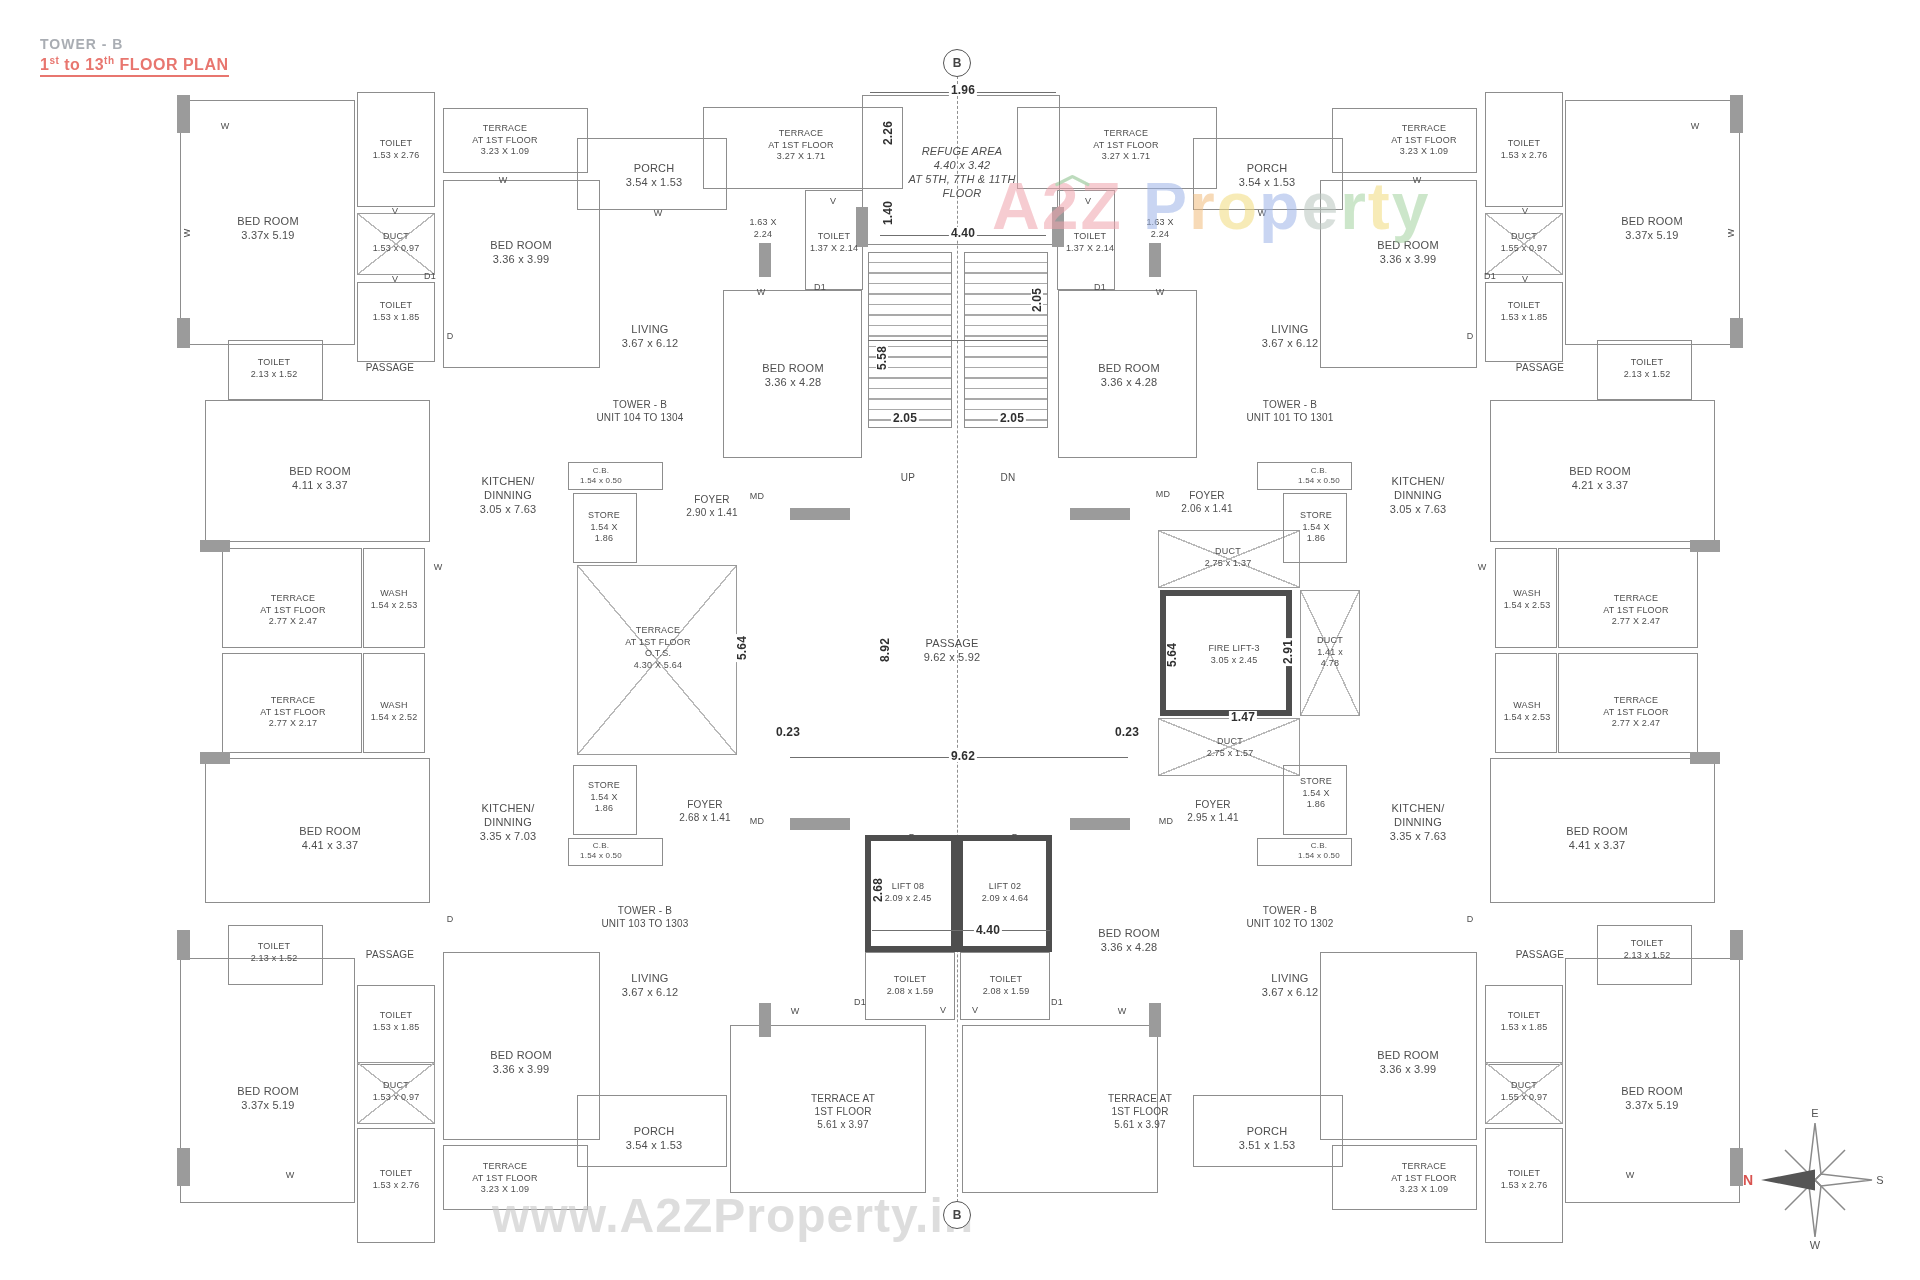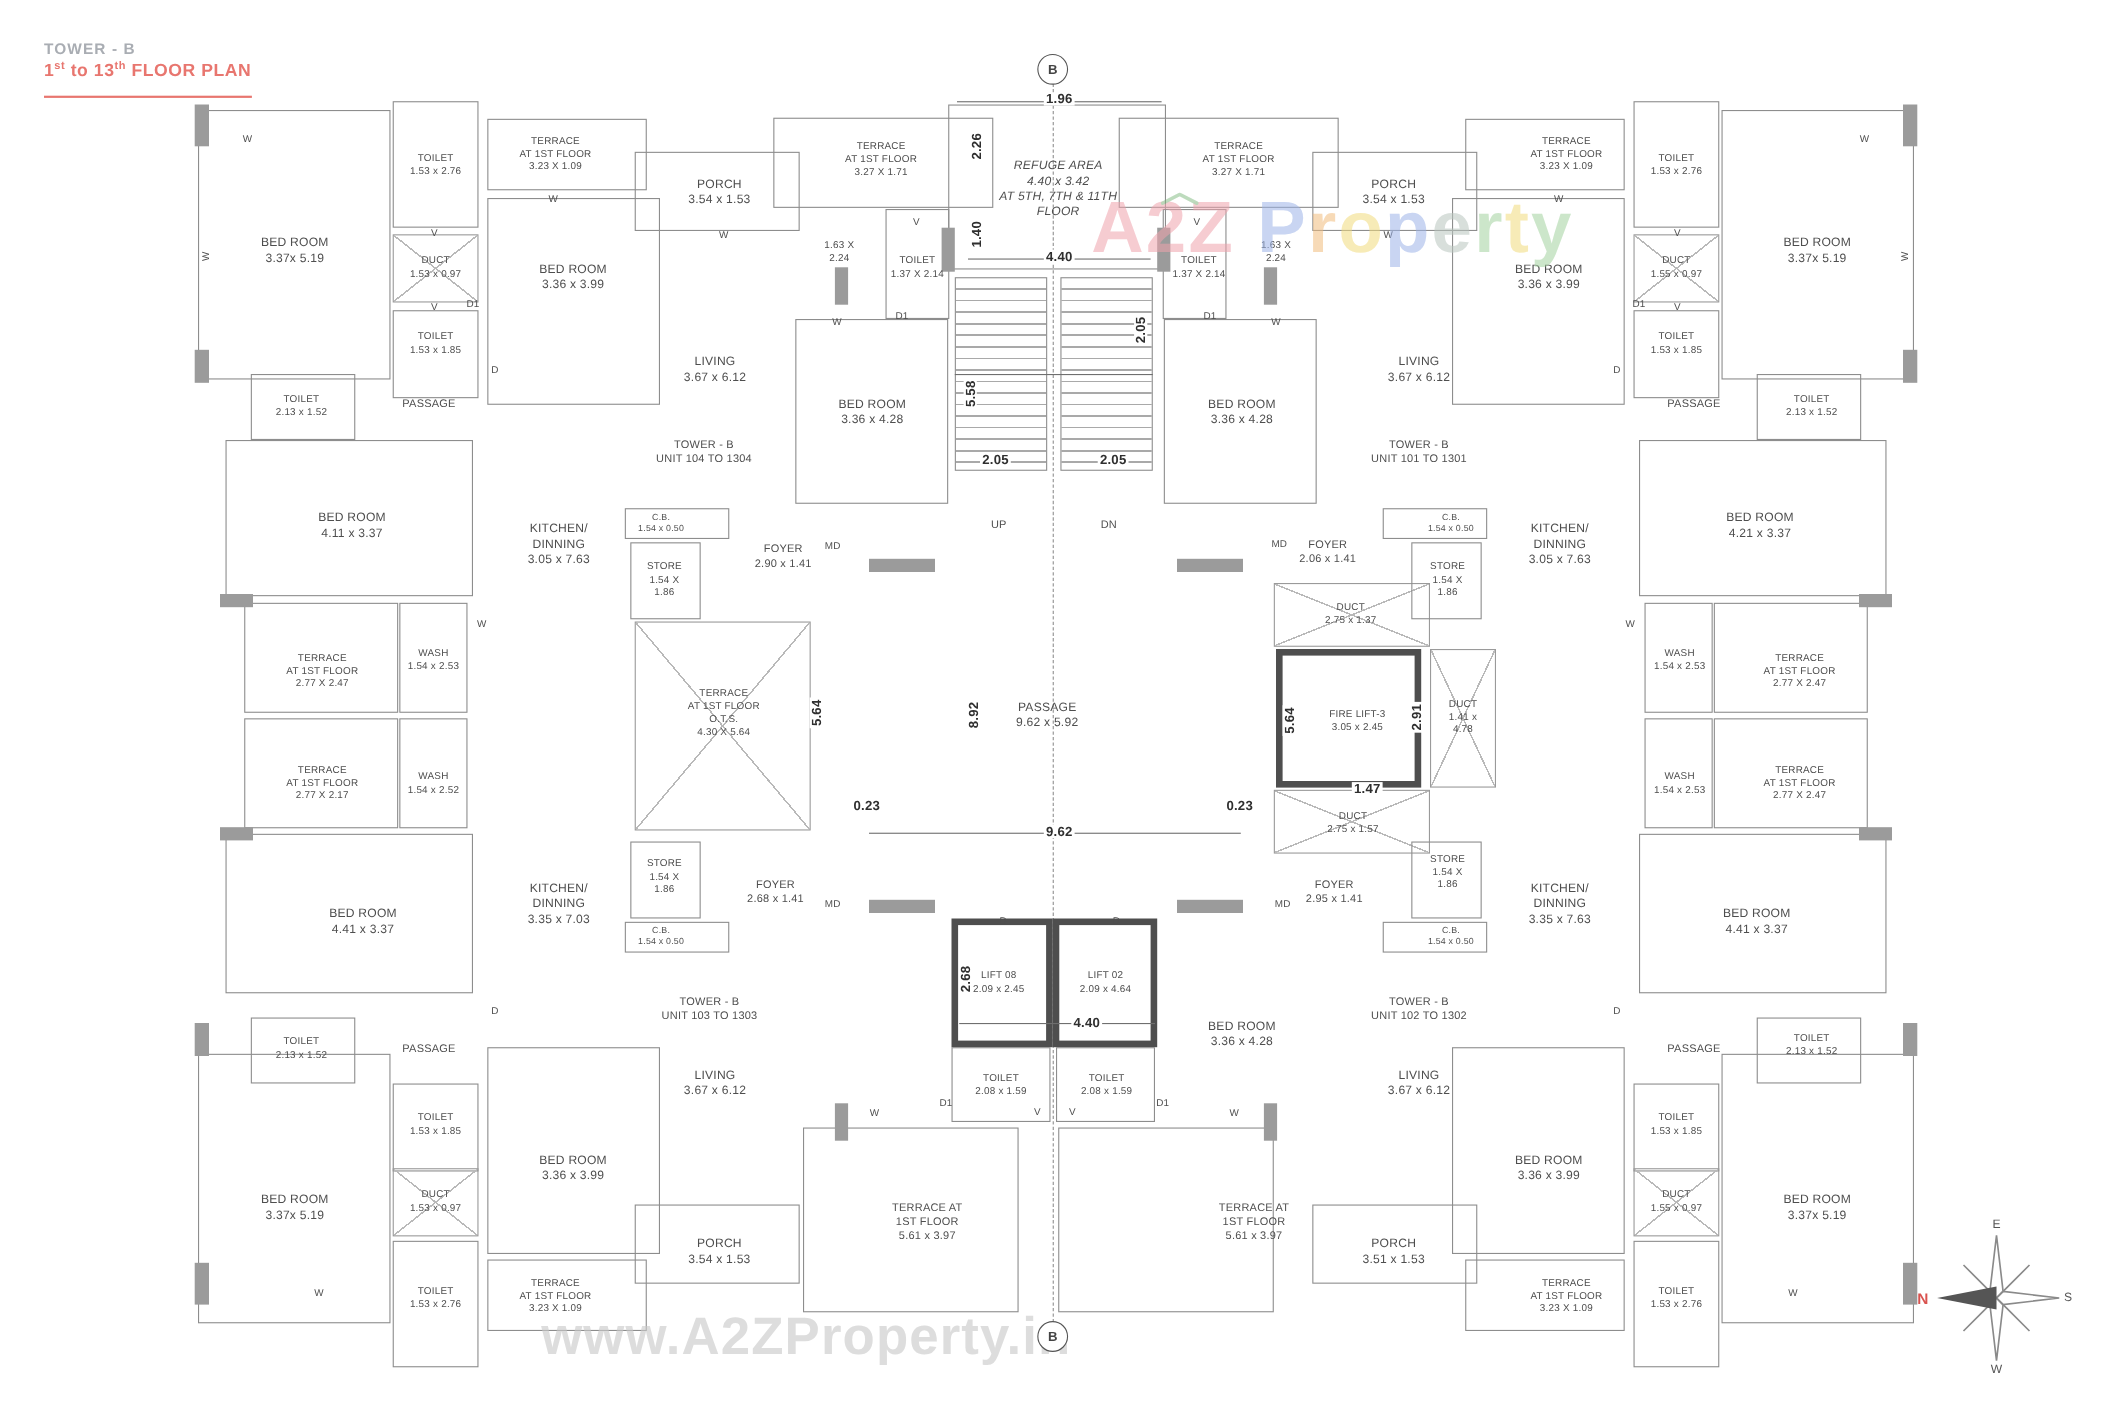--- a/index.html
+++ b/index.html
@@ -1,21 +1,21 @@
 <!DOCTYPE html>
 <html><head>
 <meta charset="utf-8">
 <style>
   html,body{margin:0;padding:0;background:#fff;}
   #plan{position:relative;width:1920px;height:1280px;background:#ffffff;overflow:hidden;
         font-family:"Liberation Sans", sans-serif;}
   .hdr{position:absolute;left:40px;top:36px;z-index:5;}
   .hdr .t1{color:#a9adb3;font-size:14px;letter-spacing:1px;font-weight:bold;}
   .hdr .t2{color:#e8766f;font-size:16px;font-weight:bold;letter-spacing:.5px;
-           border-bottom:2px solid #e8766f;padding-bottom:13px;display:inline-block;margin-top:3px;}
+           border-bottom:2px solid #e8766f;padding-bottom:1px;display:inline-block;margin-top:3px;}
   .hdr .t2 sup{font-size:10px;}
   .bx{position:absolute;box-sizing:border-box;z-index:1;}
   .bx.r{border:1.5px solid #8d8d8d;background:transparent;}
   .bx.d{border:1.5px solid #9a9a9a;
     background-image:
       linear-gradient(to top right, transparent calc(50% - .7px), #b9b9b9 calc(50% - .7px), #b9b9b9 calc(50% + .7px), transparent calc(50% + .7px)),
       linear-gradient(to bottom right, transparent calc(50% - .7px), #b9b9b9 calc(50% - .7px), #b9b9b9 calc(50% + .7px), transparent calc(50% + .7px));}
   .bx.k{border:6px solid #4e4e4e;}
   .bx.s{border:1.5px solid #8d8d8d;
     background:repeating-linear-gradient(180deg,#ffffff 0 9px,#a9a9a9 9px 10.5px);}

